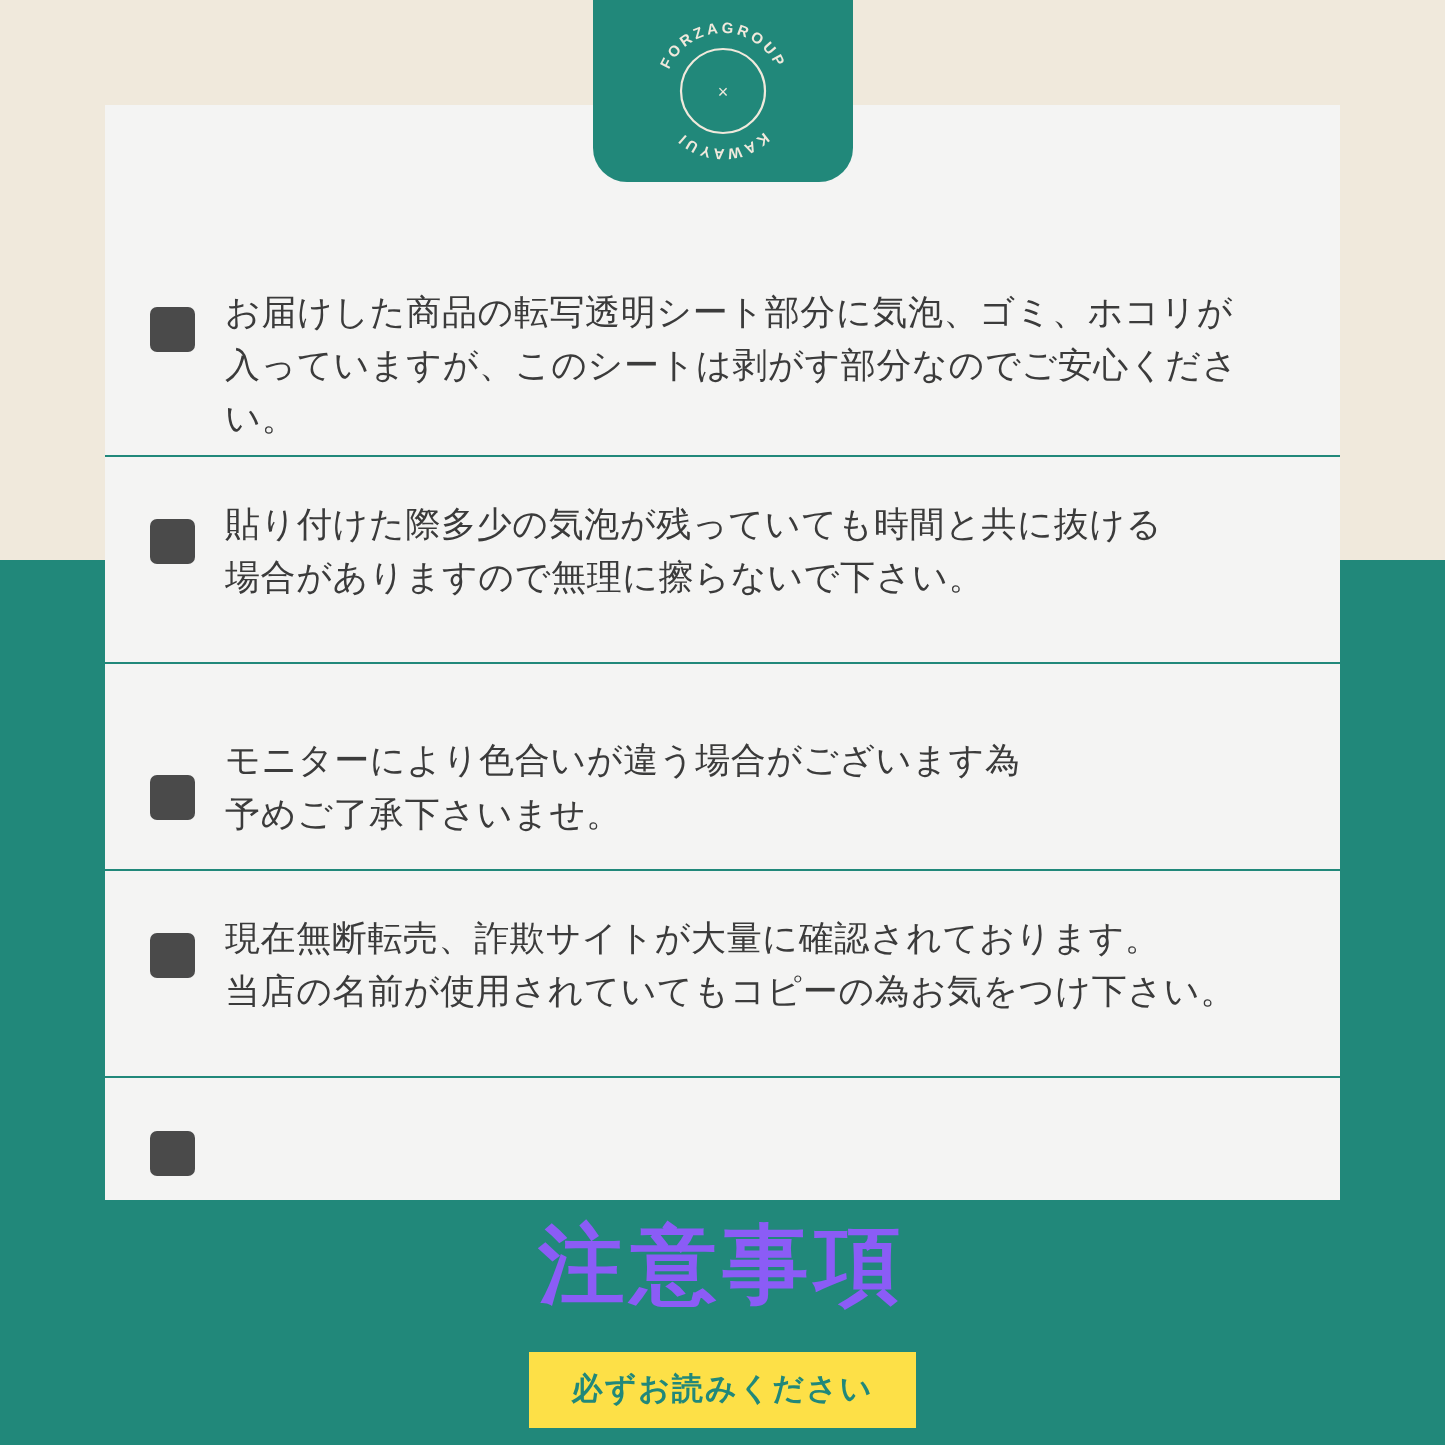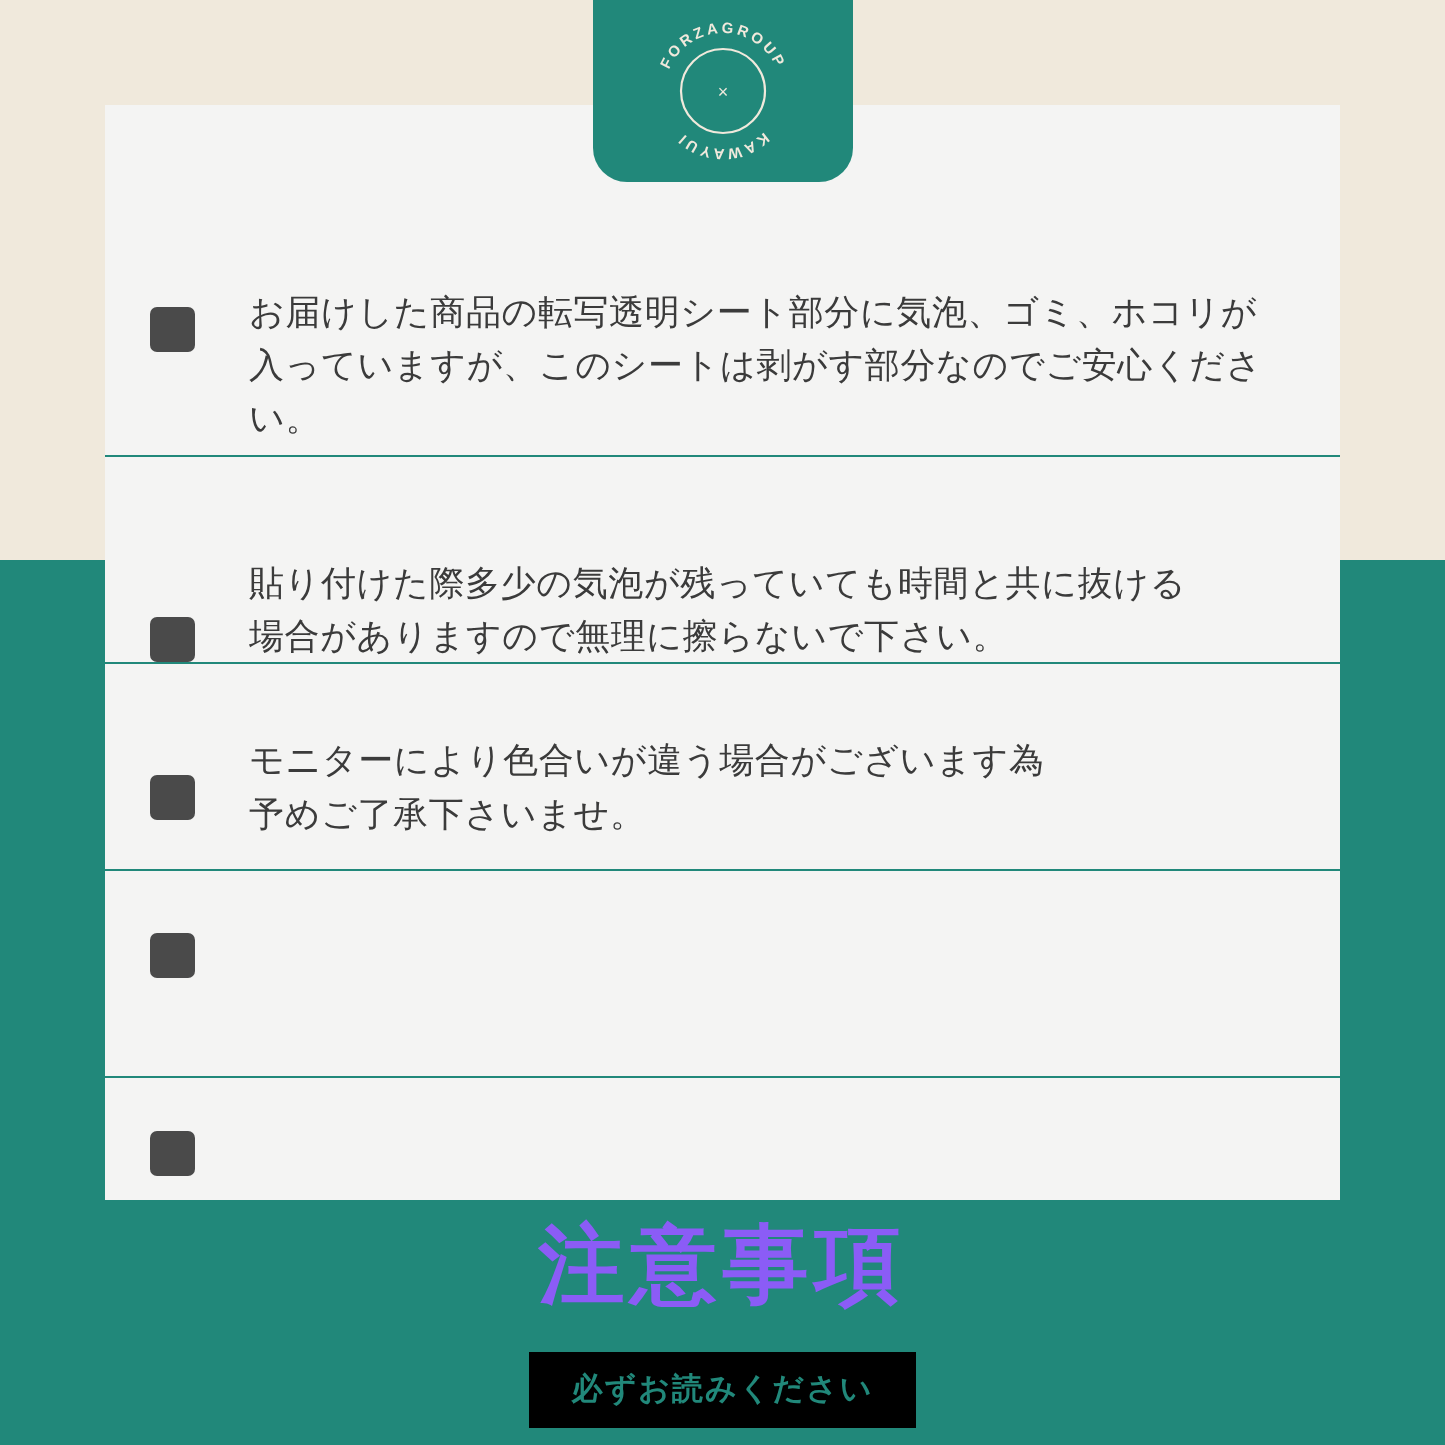--- a/index.html
+++ b/index.html
@@ -74,21 +74,20 @@
     width: 1235px;
   }
 
   .row {
     position: relative;
     display: flex;
     align-items: flex-start;
     box-sizing: border-box;
     padding: 0 40px 0 45px;
     border-bottom: 2.5px solid #21887a;
-    gap: 24px;
   }
   .row.last {
     border-bottom: none;
   }
   .row .bullet {
     flex: 0 0 auto;
     width: 45px;
     height: 45px;
     background: #4a4a4a;
     border-radius: 7px;
@@ -100,21 +99,21 @@
     font-size: 35px;
     line-height: 1.52;
     letter-spacing: 0.6px;
     font-weight: 500;
     white-space: pre-line;
   }
 
   
   .row-1 { height: 207px; padding-top: 35px; }
   .row-1 .bullet { margin-top: 22px; }
-  .row-2 { height: 207px; padding-top: 40px; align-items: flex-end; }
+  .row-2 { height: 207px; padding-top: 40px; }
   .row-2 .bullet { margin-top: 22px; }
   .row-3 { height: 207px; padding-top: 40px; align-items: center; }
   .row-3 .bullet { margin-top: 22px; }
   .row-4 { height: 207px; padding-top: 40px; }
   .row-4 .bullet { margin-top: 22px; }
   .row-5 { height: 160px; padding-top: 45px; }
   .row-5 .bullet { margin-top: 8px; }
 
   
   .footer {
@@ -129,21 +128,21 @@
     color: #8b5cf6;
     font-size: 86px;
     font-weight: bold;
     letter-spacing: 6px;
     line-height: 1.1;
     margin: 12px;
   }
   .footer-pill {
     display: inline-block;
     margin-top: 28px;
-    background: #000000;
+    background: #fde047;
     color: #21887a;
     font-size: 31px;
     font-weight: bold;
     letter-spacing: 2px;
     padding: 16px 42px 18px;
   }
 </style>
 </head>
 <body>
 
@@ -186,20 +185,22 @@
       </div>
 
       <div class="row row-3">
         <span class="bullet"></span>
         <span class="text">モニターにより色合いが違う場合がございます為
 予めご了承下さいませ。</span>
       </div>
 
       <div class="row row-4">
         <span class="bullet"></span>
+        <span class="text">現在無断転売、詐欺サイトが大量に確認されております。
+当店の名前が使用されていてもコピーの為お気をつけ下さい。</span>
       </div>
 
       <div class="row row-5 last">
         <span class="bullet"></span>
       </div>
 
     </div>
   </div>
 
   <div class="footer">

